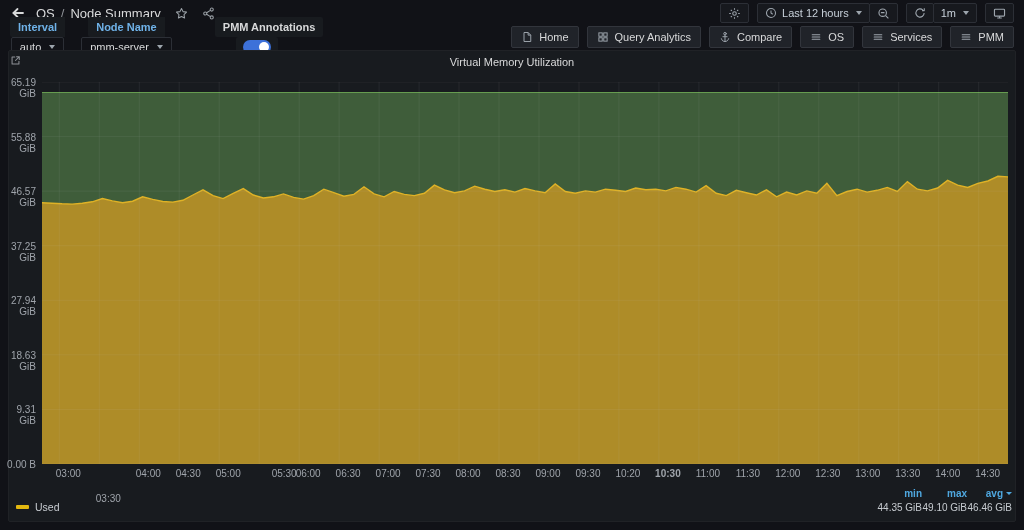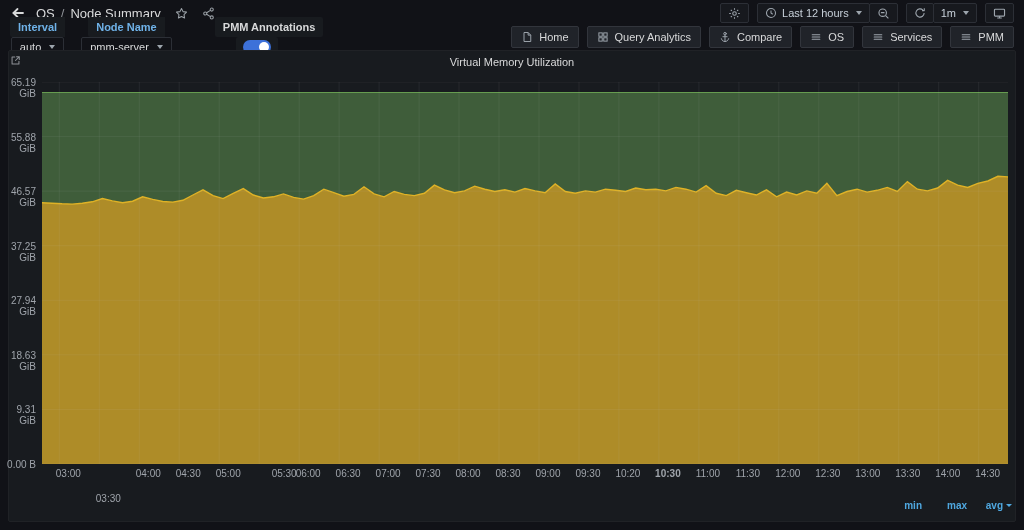--- a/index.html
+++ b/index.html
@@ -37,21 +37,21 @@
   .panel { position:absolute; left:8px; top:50px; width:1008px; height:472px; background:#181b1f; border:1px solid #202226; border-radius:2px; }
   .panel-corner { position:absolute; left:1px; top:1px; width:16px; height:16px; color:#8e9297; cursor:pointer; z-index:3; }
   .panel-title { position:absolute; left:0; top:5px; width:100%; text-align:center; font-size:11px; font-weight:500; color:#d8d9da; }
   .y-axis { position:absolute; left:0; top:31px; width:29px; height:382px; }
   .y-axis .ylab { position:absolute; right:2px; width:100%; text-align:right; font-size:10px; color:#9fa4ab; }
   .chart-wrap { position:absolute; left:33px; top:31px; width:966px; height:382px; }
   .x-axis { position:absolute; left:42px; top:417px; width:966px; height:14px; }
   .x-axis .xlab { position:absolute; top:0; transform:translateX(-50%); font-size:10px; color:#9fa4ab; white-space:nowrap; }
 
   
-  .legend { position:absolute; left:2px; top:448px; width:1004px; }
+  .legend { position:absolute; left:2px; top:436px; width:1004px; }
   .legend-header { display:flex; justify-content:flex-end; height:13px; align-items:center; padding-right:3px; }
   .legend-header .col { width:45px; text-align:right; font-size:10px; font-weight:600; color:#4fa8e0; cursor:pointer; display:flex; justify-content:flex-end; align-items:center; }
   .legend-row { display:flex; align-items:center; height:14px; padding:0 3px 0 5px; }
   .legend-row.hl { background:#22252c; }
   .legend-row .mark { width:13px; height:4px; border-radius:1px; margin-right:6px; flex:none; }
   .legend-row .name { font-size:10.5px; color:#c7ccd1; cursor:pointer; flex:1; }
   .legend-row .val { width:45px; text-align:right; font-size:10px; color:#c7ccd1; }
   .sort-caret { width:0; height:0; border-left:3px solid transparent; border-right:3px solid transparent; border-top:3.5px solid #4fa8e0; margin-left:3px; }
 </style>
 </head>
@@ -308,16 +308,23 @@
         <div class="xlab" style="left: 896.714px;">14:00</div>
         <div class="xlab" style="left: 936.687px;">14:30</div>
       </div>
 
     <div class="legend" id="legend">
         <div class="legend-header">
           <span class="col">min</span>
           <span class="col">max</span>
           <span class="col">avg<span class="sort-caret"></span></span>
         </div>
+        <div class="legend-row">
+          <span class="mark" style="background: rgb(227, 184, 15);"></span>
+          <span class="name">Used</span>
+          <span class="val">44.35 GiB</span>
+          <span class="val">49.10 GiB</span>
+          <span class="val">46.46 GiB</span>
+        </div>
       </div>
   </div>
 
 </div>
 
 </body></html>

